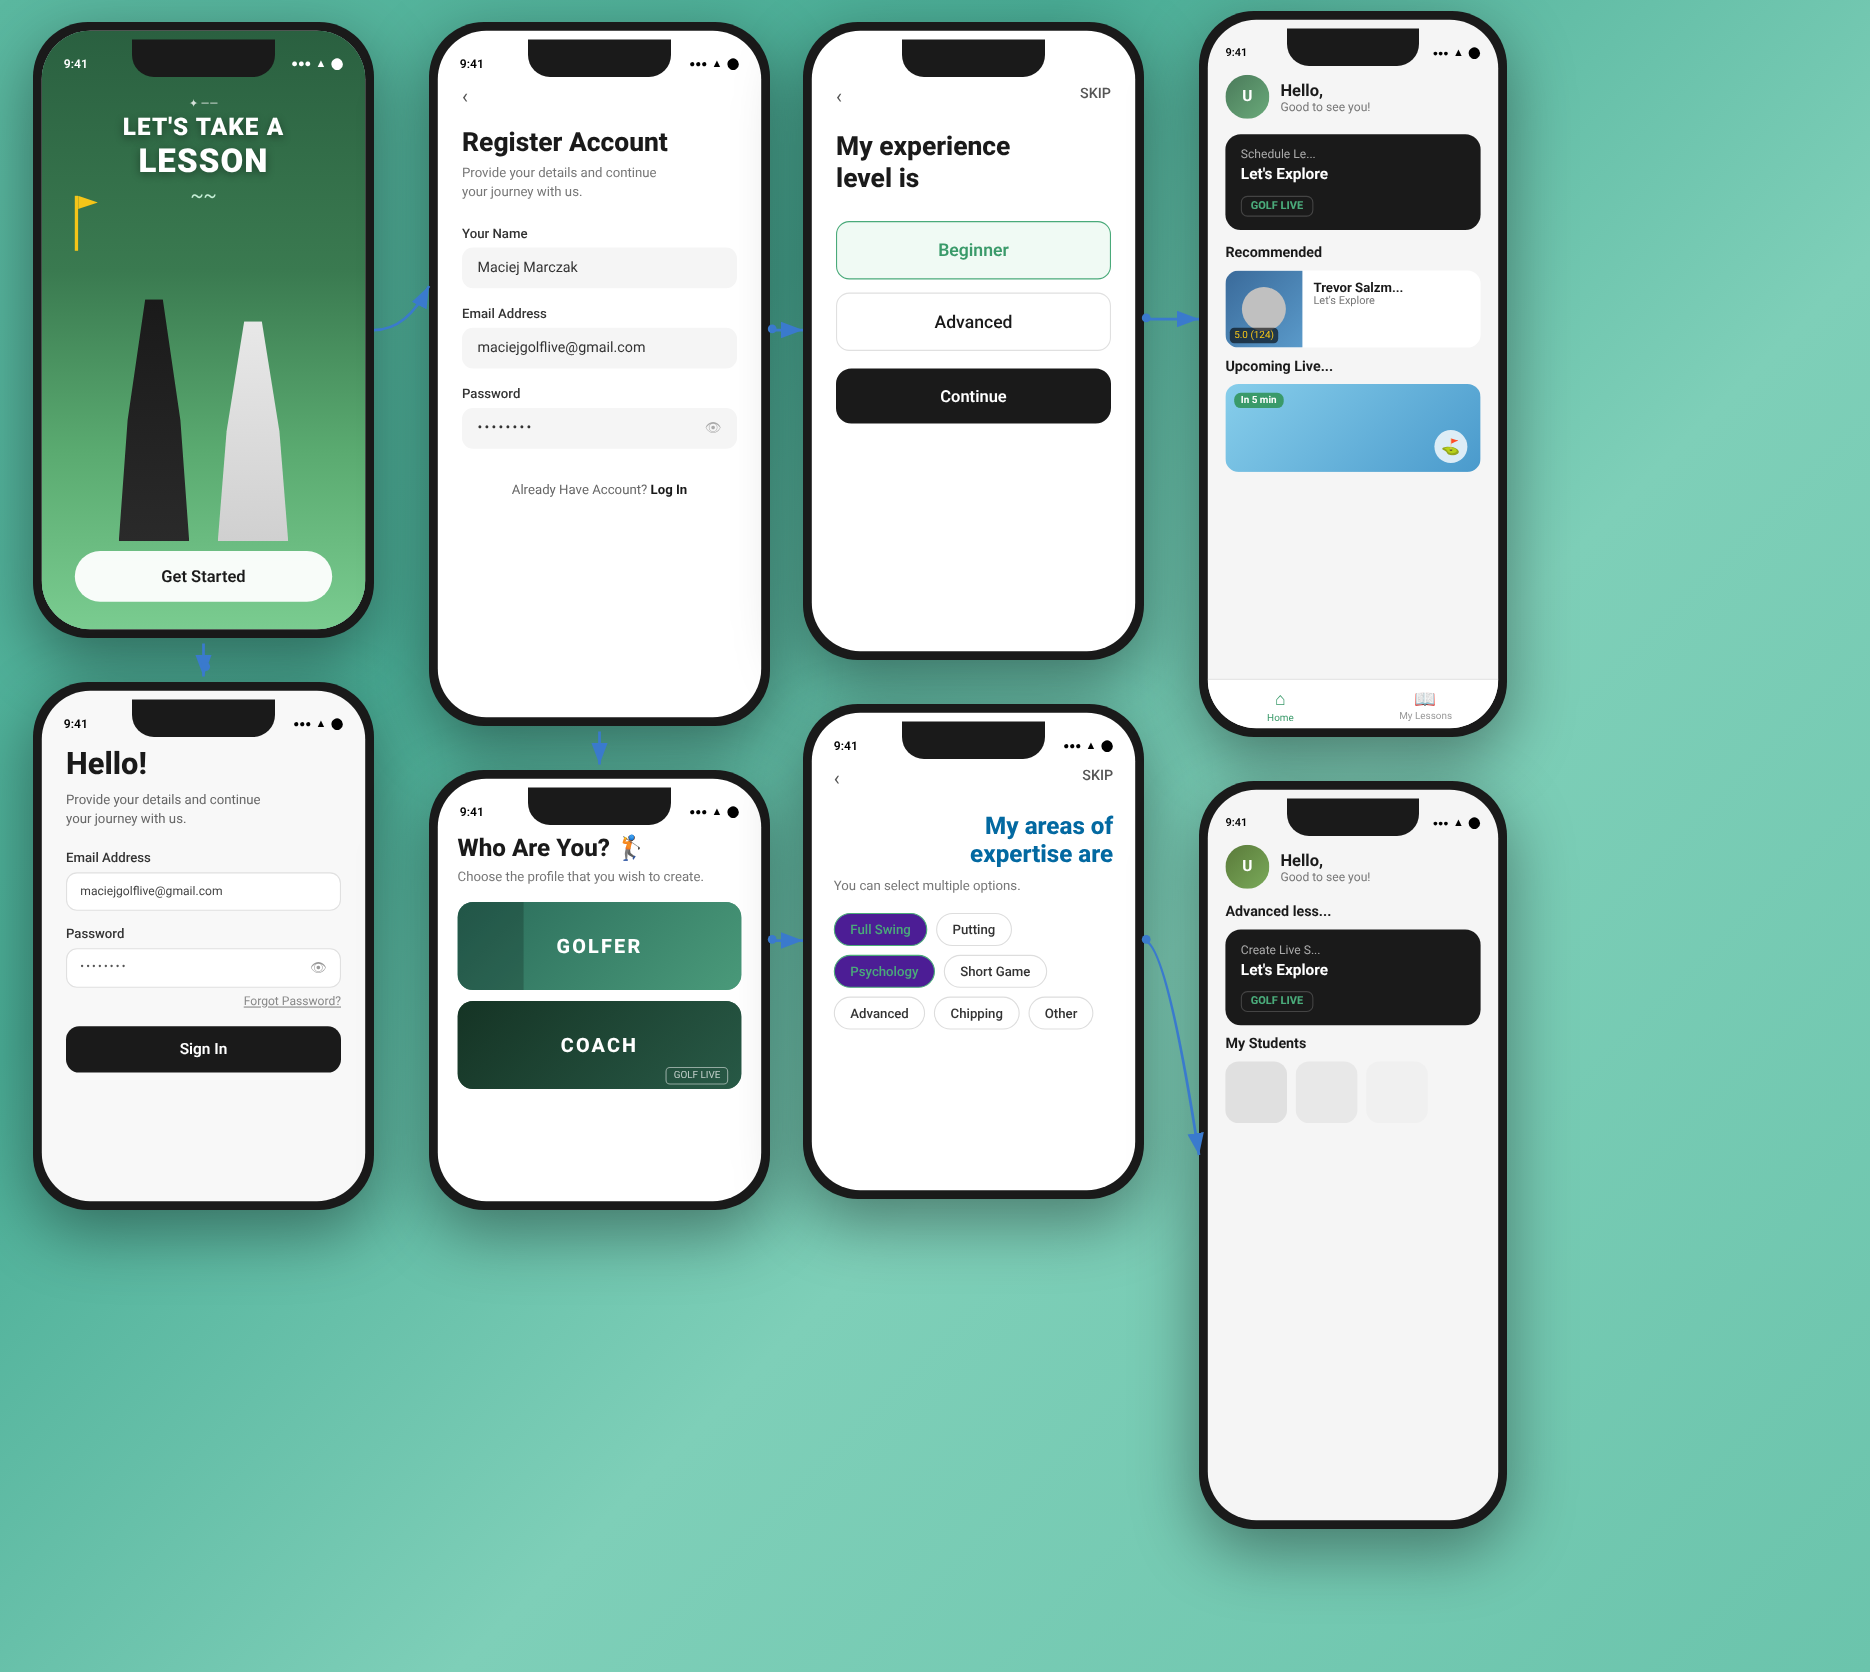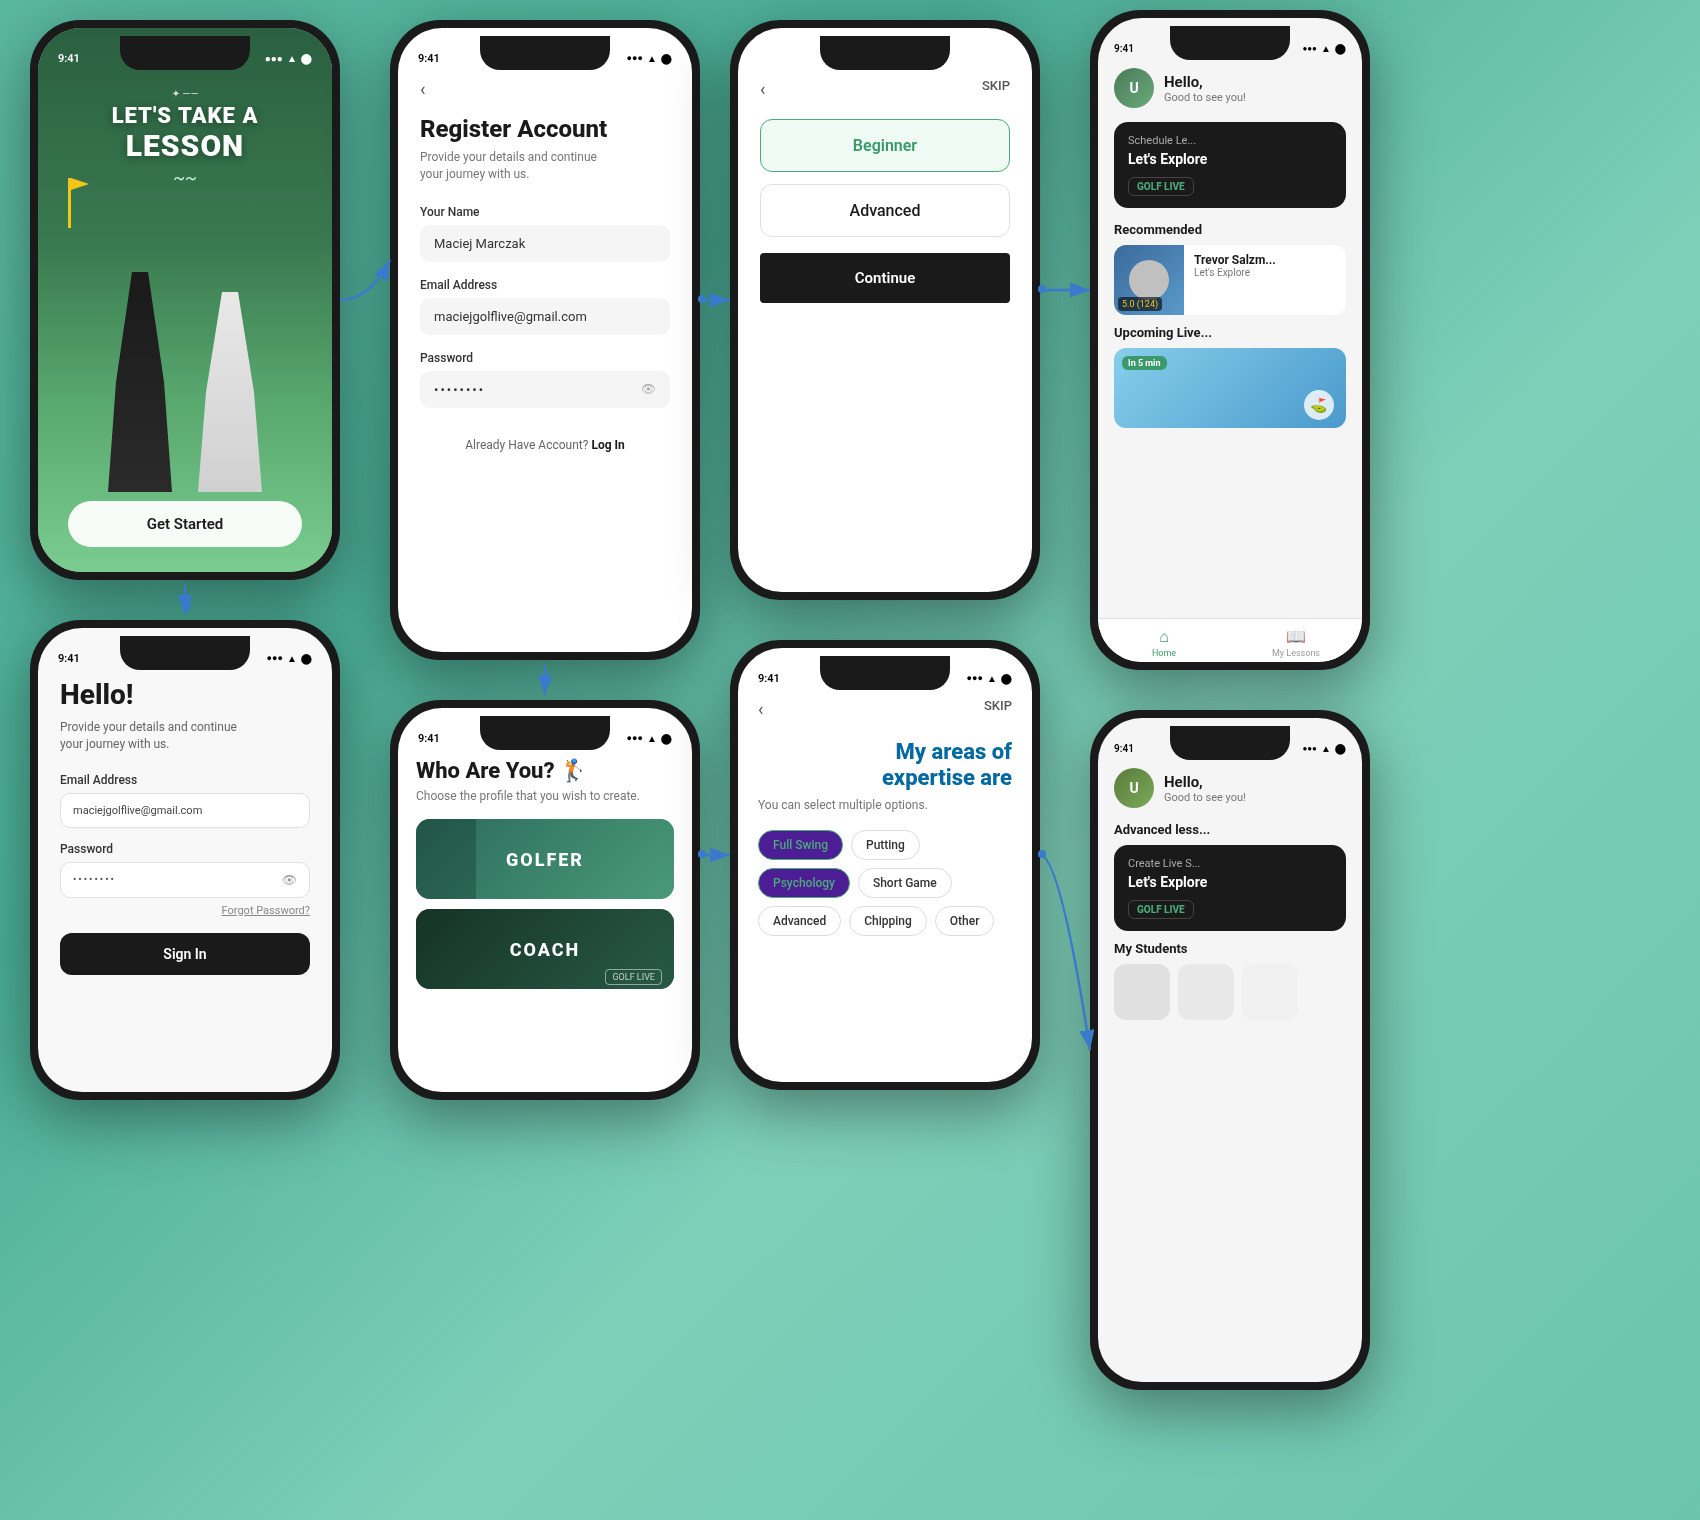--- a/index.html
+++ b/index.html
@@ -307,21 +307,21 @@
       border-color: #4aaa7a;
       background: #f0faf4;
       color: #3a9a6a;
       font-weight: 600;
     }
     .continue-btn {
       width: 100%;
       background: #1a1a1a;
       color: #fff;
       border: none;
-      border-radius: 4px;
+      border-radius: 14px;
       padding: 16px;
       font-size: 15px;
       font-weight: 600;
       text-align: center;
       margin-top: 16px;
     }
 
     
     .phone-6 {
       left: 730px; top: 640px;
@@ -715,20 +715,24 @@
 </div>
 
 <div class="phone phone-5">
   <div class="phone-screen">
     <div class="notch" style="width:130px;height:34px;top:8px;left:50%;transform:translateX(-50%);"></div>
     <div class="experience-content" style="padding-top:50px;">
       <div class="nav-row">
         <span class="nav-back">‹</span>
         <span class="nav-skip">SKIP</span>
       </div>
+      <div class="exp-title">
+        <span>My experience</span><br>
+        <span>level is</span>
+      </div>
       <div class="level-btn selected">Beginner</div>
       <div class="level-btn">Advanced</div>
       <div class="continue-btn">Continue</div>
     </div>
   </div>
 </div>
 
 <div class="phone phone-6">
   <div class="phone-screen">
     <div class="notch" style="width:130px;height:34px;top:8px;left:50%;transform:translateX(-50%);"></div>

